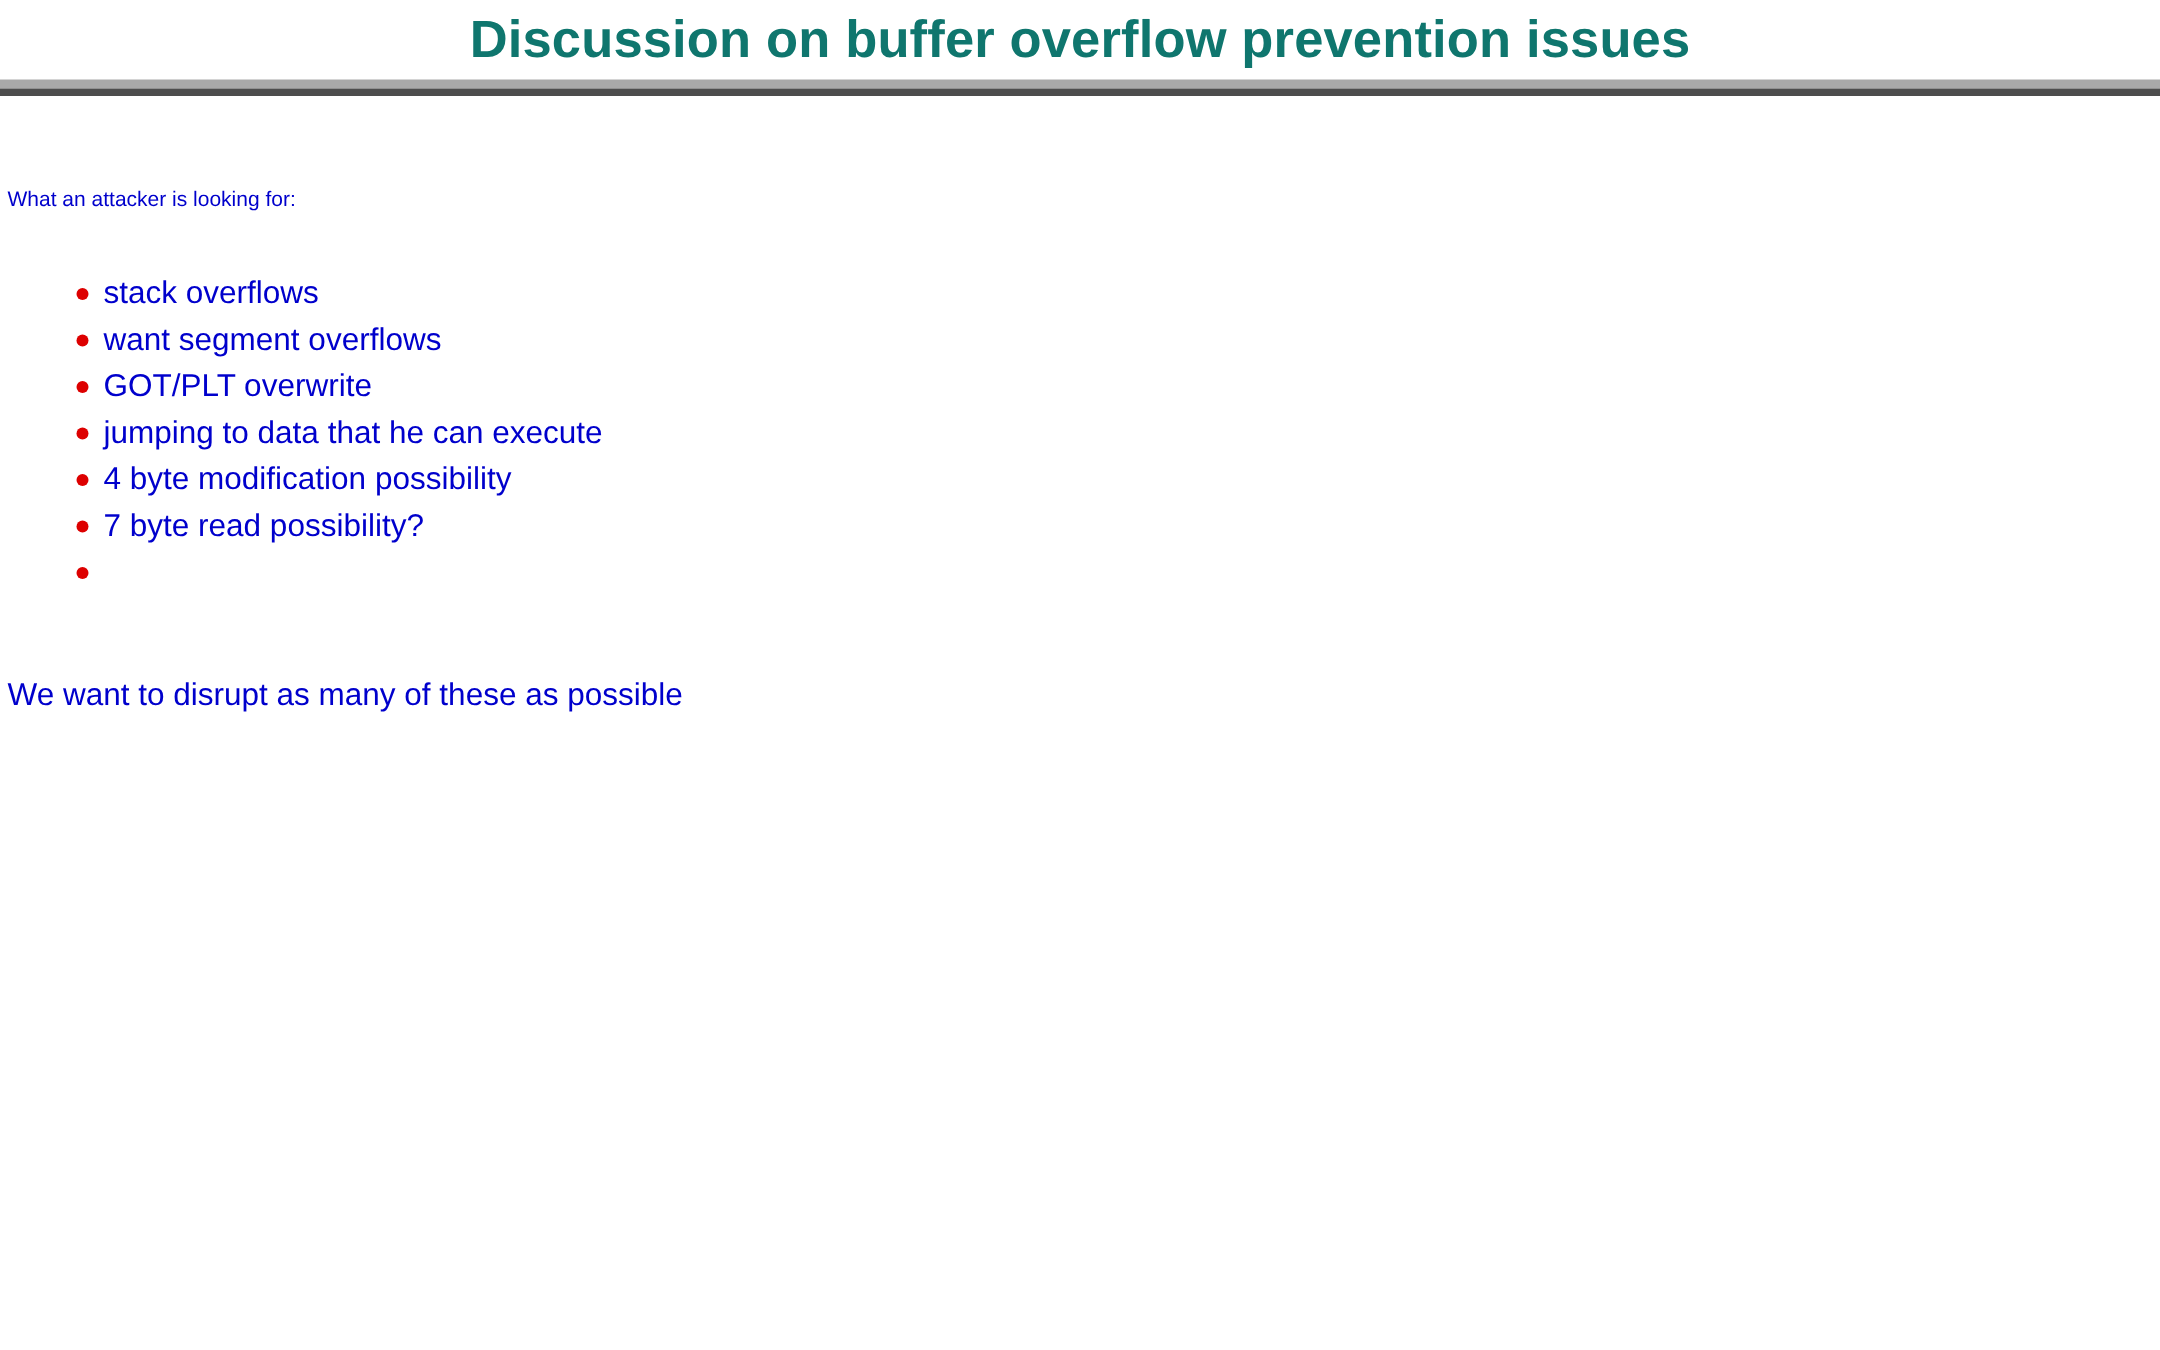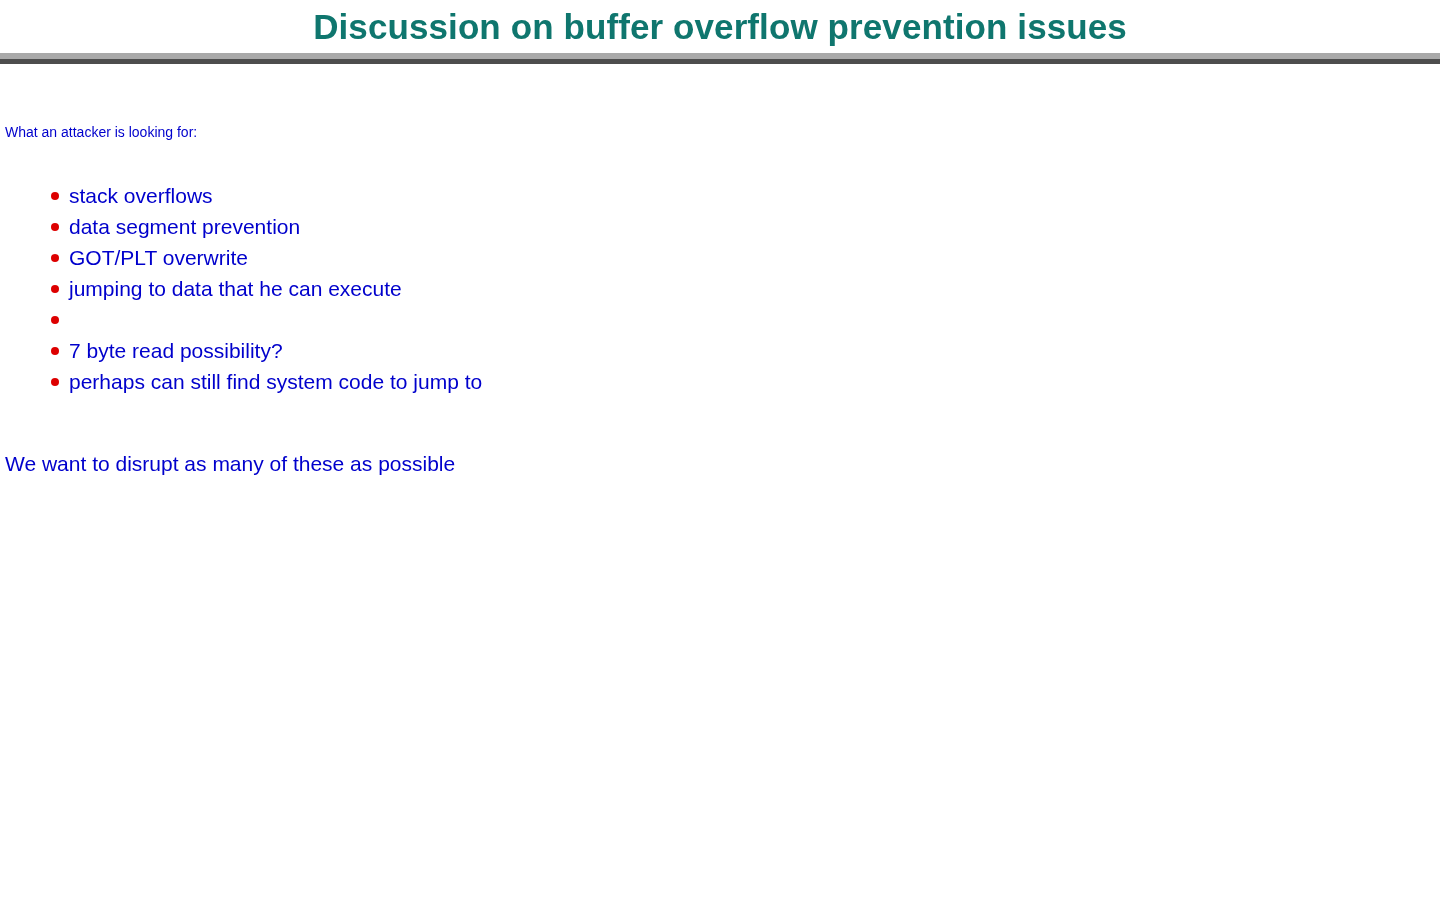--- a/index.html
+++ b/index.html
@@ -130,38 +130,38 @@
 
   <p class="intro-line">What an attacker is looking for:</p>
 
   <ul class="bullet-list">
     <li class="bullet-item">
       <span class="bullet-dot"></span>
       <span class="bullet-text">stack overflows</span>
     </li>
     <li class="bullet-item">
       <span class="bullet-dot"></span>
-      <span class="bullet-text">data segment prevention</span>
+      <span class="bullet-text">want segment overflows</span>
     </li>
     <li class="bullet-item">
       <span class="bullet-dot"></span>
       <span class="bullet-text">GOT/PLT overwrite</span>
     </li>
     <li class="bullet-item">
       <span class="bullet-dot"></span>
       <span class="bullet-text">jumping to data that he can execute</span>
     </li>
     <li class="bullet-item">
       <span class="bullet-dot"></span>
+      <span class="bullet-text">4 byte modification possibility</span>
     </li>
     <li class="bullet-item">
       <span class="bullet-dot"></span>
       <span class="bullet-text">7 byte read possibility?</span>
     </li>
     <li class="bullet-item">
       <span class="bullet-dot"></span>
-      <span class="bullet-text">perhaps can still find system code to jump to</span>
     </li>
   </ul>
 
   <p class="closing-line">We want to disrupt as many of these as possible</p>
 
 </div>
 
 </body></html>

